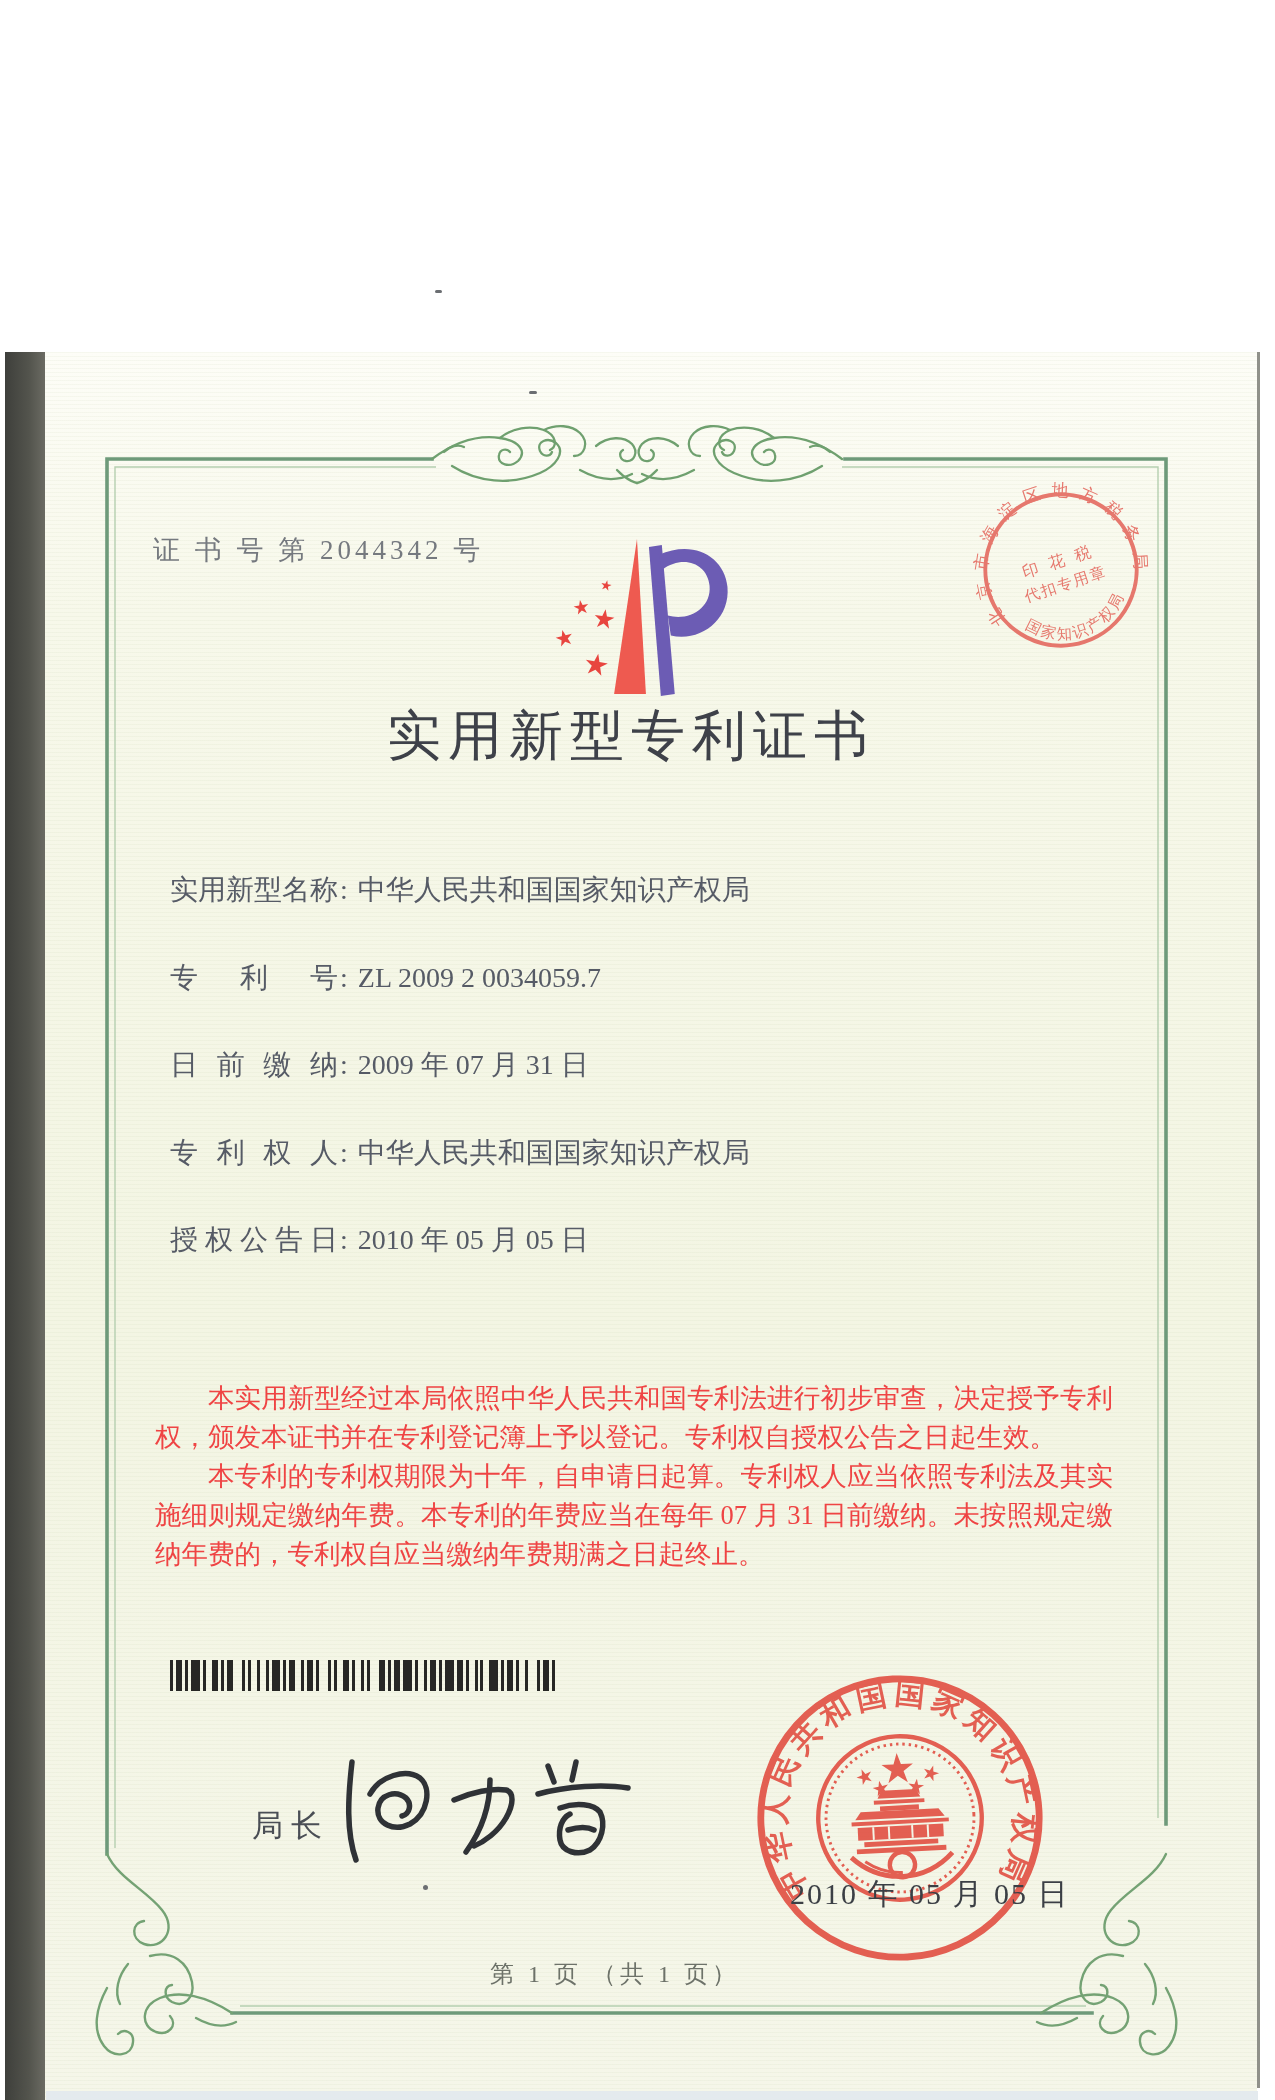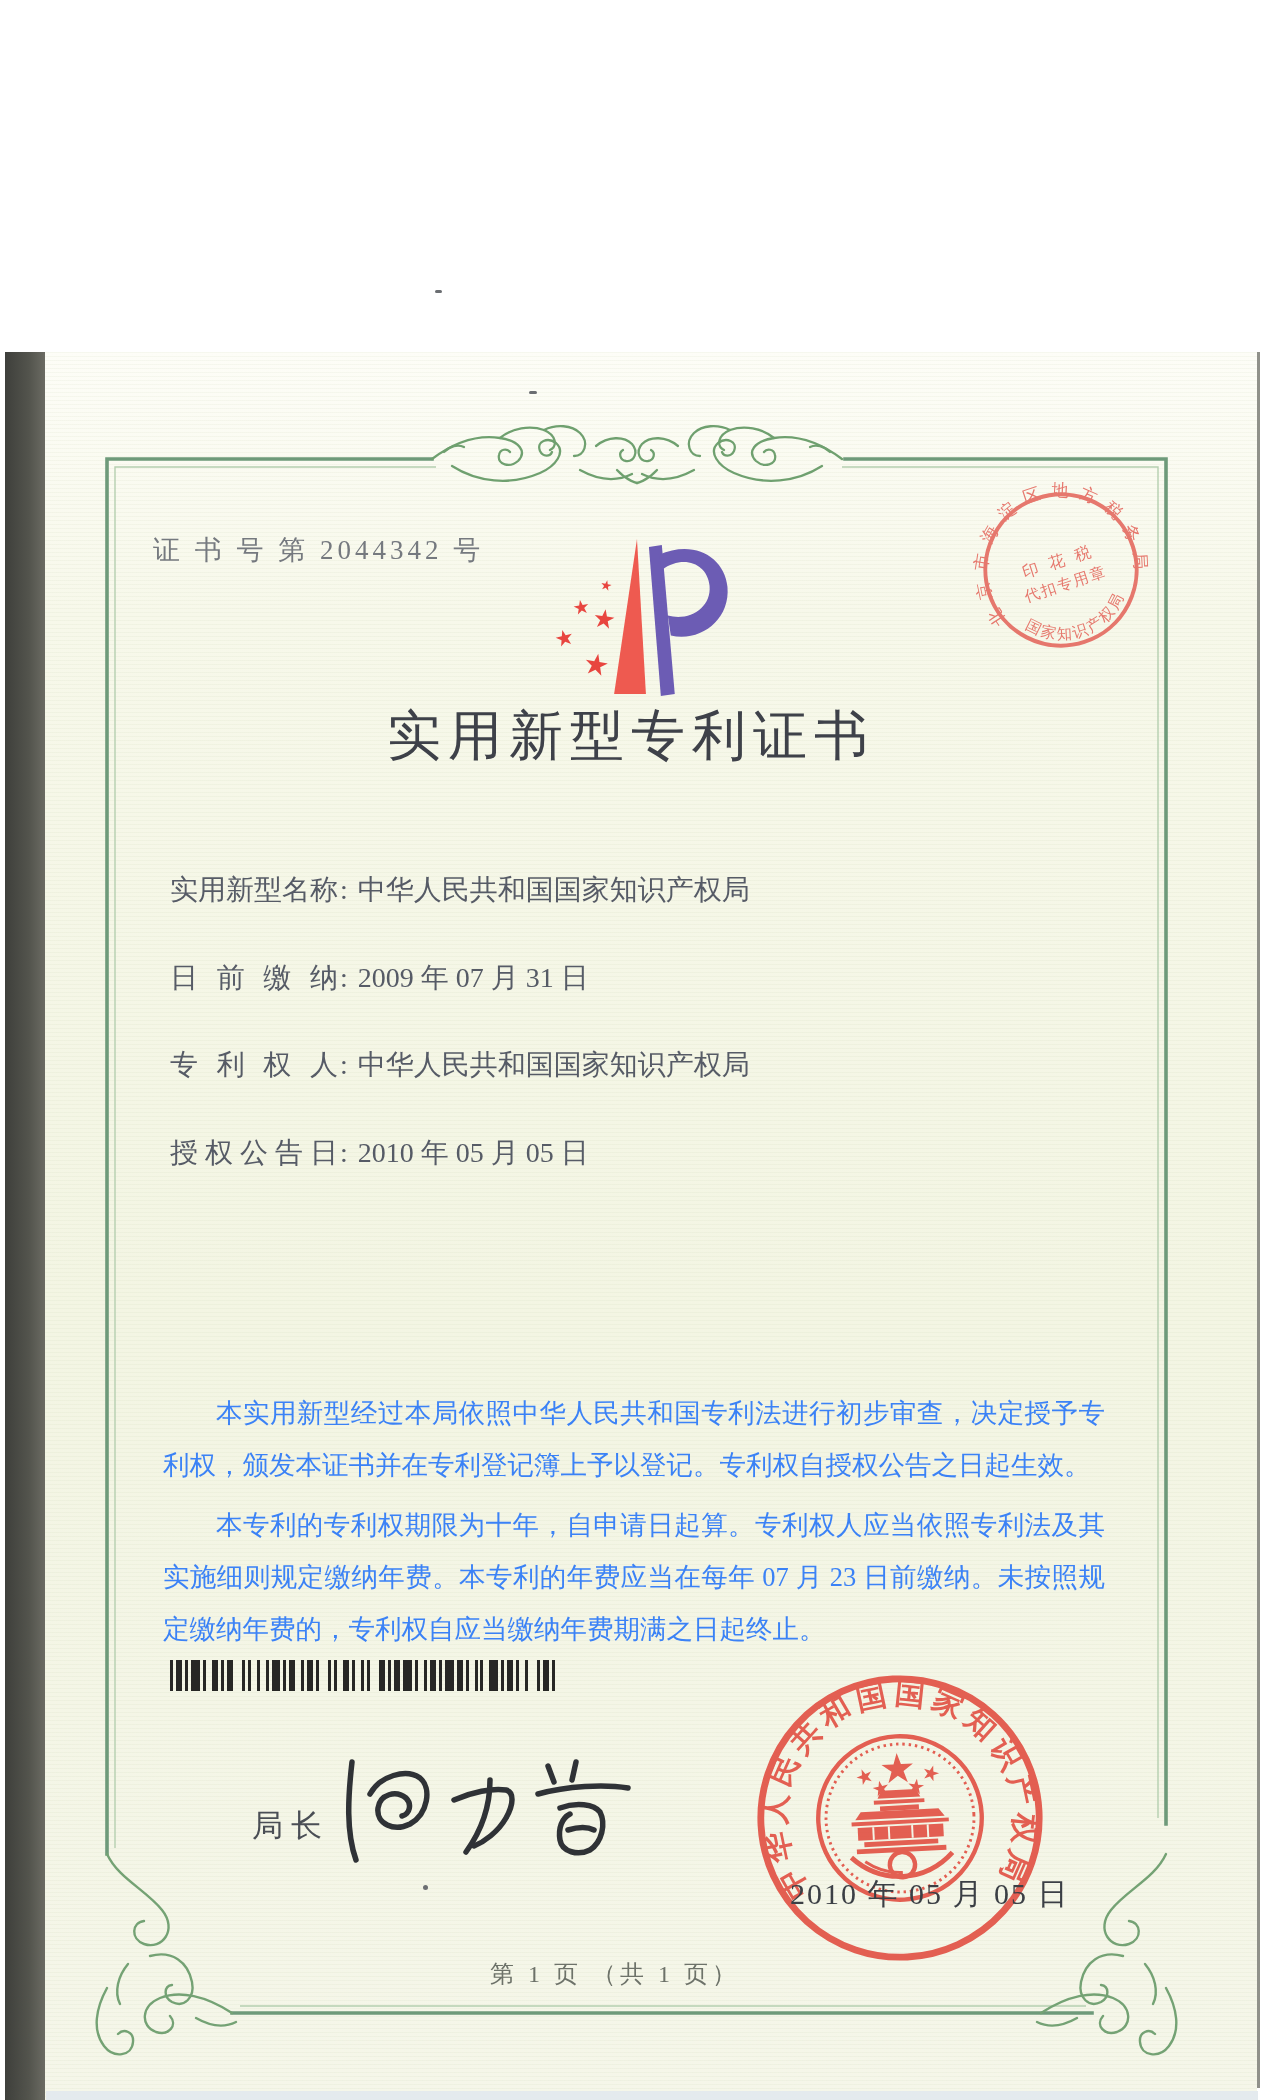--- a/index.html
+++ b/index.html
@@ -29,21 +29,21 @@
 
   
   .cert-no{left:153px;top:532px;font-size:27px;color:#75797f;letter-spacing:4px;}
   .title{left:295px;top:700px;width:580px;text-align:right;font-size:54px;
     color:#3e4149;letter-spacing:7px;font-weight:500;}
   .fields{left:170px;top:871px;width:920px;}
   .frow{height:87.5px;font-size:28px;color:#565b66;white-space:nowrap;}
   .flabel{display:inline-block;width:168px;text-align:justify;text-align-last:justify;}
   .fcolon{display:inline-block;margin:0 10px 0 2px;}
   .paras{left:155px;top:1379px;width:958px;}
-  .paras p{margin:8px;font-size:26.5px;line-height:52px;color:#3b82f6;
+  .paras p{margin:0;font-size:26.5px;line-height:39px;color:#ef4444;
     text-indent:2em;text-align:justify;}
   .sig-label{left:252px;top:1805px;font-size:31px;color:#4a4e55;letter-spacing:8px;}
   .issue-date{left:790px;top:1874px;font-size:30px;color:#3b3f45;letter-spacing:2px;z-index:6;}
   .page-footer{left:84px;top:1958px;width:1062px;text-align:center;font-size:24px;
     color:#6d7269;letter-spacing:4px;}
 
   
   .barcode{left:170px;top:1660px;width:386px;height:31px;display:flex;}
   .barcode i{display:block;height:100%;}
 
@@ -164,28 +164,29 @@
   </text>
   <text font-size="17" fill="#e2584e" letter-spacing="2" font-family="Liberation Serif, DejaVu Serif, serif">
     <textPath href="#taxBot" startOffset="50%" text-anchor="middle">国家知识产权局</textPath>
   </text>
   <text x="100" y="96" font-size="18" fill="#e2584e" text-anchor="middle" letter-spacing="4">印 花 税</text>
   <text x="100" y="122" font-size="17" fill="#e2584e" text-anchor="middle" letter-spacing="2">代扣专用章</text>
 </svg>
 
 <div class="abs fields">
   <div class="frow"><span class="flabel">实用新型名称</span><span class="fcolon">:</span><span>中华人民共和国国家知识产权局</span></div>
+  <div class="frow"><span class="flabel">专利号</span><span class="fcolon">:</span><span>ZL 2009 2 0034059.7</span></div>
   <div class="frow"><span class="flabel">日前缴纳</span><span class="fcolon">:</span><span>2009 年 07 月 31 日</span></div>
   <div class="frow"><span class="flabel">专利权人</span><span class="fcolon">:</span><span>中华人民共和国国家知识产权局</span></div>
   <div class="frow"><span class="flabel">授权公告日</span><span class="fcolon">:</span><span>2010 年 05 月 05 日</span></div>
 </div>
 
 <div class="abs paras">
   <p>本实用新型经过本局依照中华人民共和国专利法进行初步审查，决定授予专利权，颁发本证书并在专利登记簿上予以登记。专利权自授权公告之日起生效。</p>
-  <p>本专利的专利权期限为十年，自申请日起算。专利权人应当依照专利法及其实施细则规定缴纳年费。本专利的年费应当在每年 07 月 23 日前缴纳。未按照规定缴纳年费的，专利权自应当缴纳年费期满之日起终止。</p>
+  <p>本专利的专利权期限为十年，自申请日起算。专利权人应当依照专利法及其实施细则规定缴纳年费。本专利的年费应当在每年 07 月 31 日前缴纳。未按照规定缴纳年费的，专利权自应当缴纳年费期满之日起终止。</p>
 </div>
 
 <div class="abs barcode">
     <i style="width:2.99px;background:#272725"></i>
     <i style="width:2.99px;"></i>
     <i style="width:5.98px;background:#272725"></i>
     <i style="width:2.99px;"></i>
     <i style="width:2.99px;background:#272725"></i>
     <i style="width:2.99px;"></i>
     <i style="width:8.98px;background:#272725"></i>

